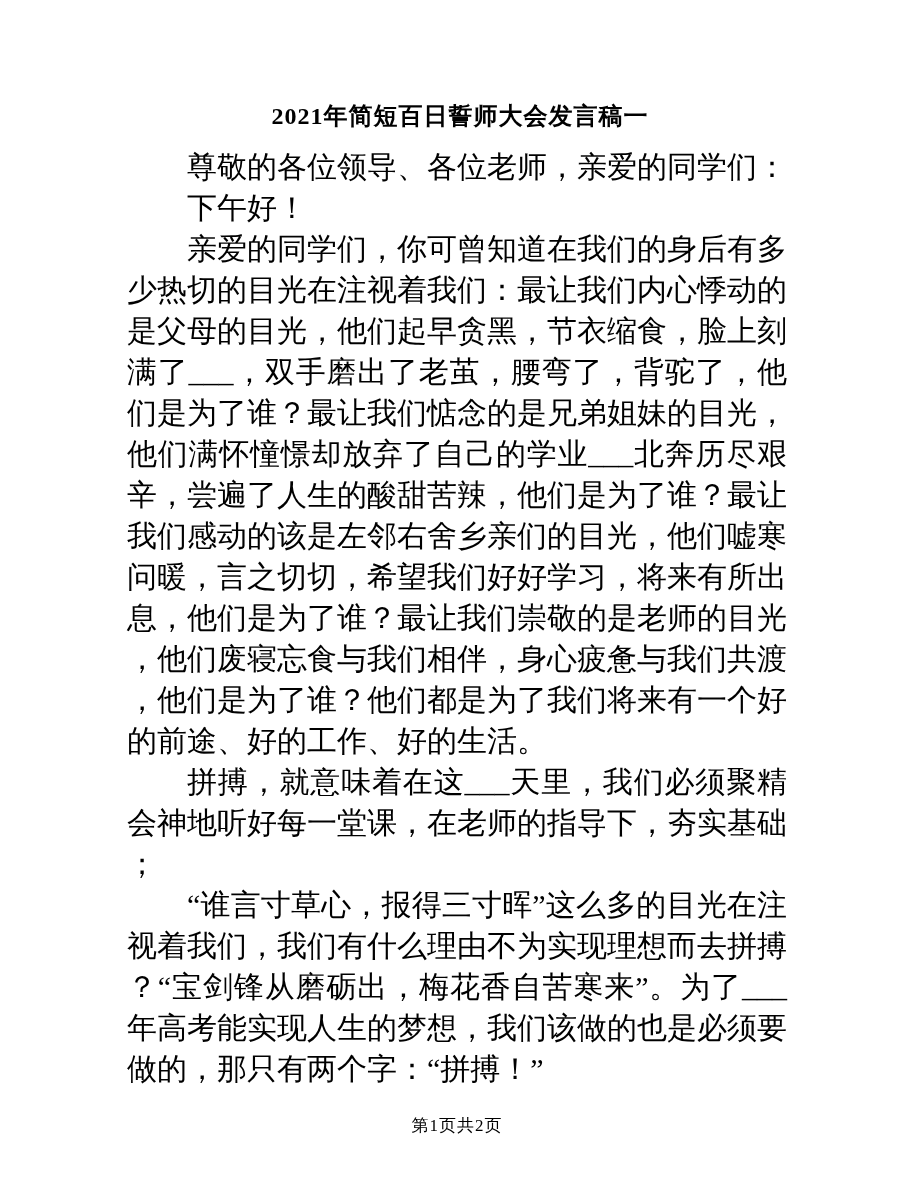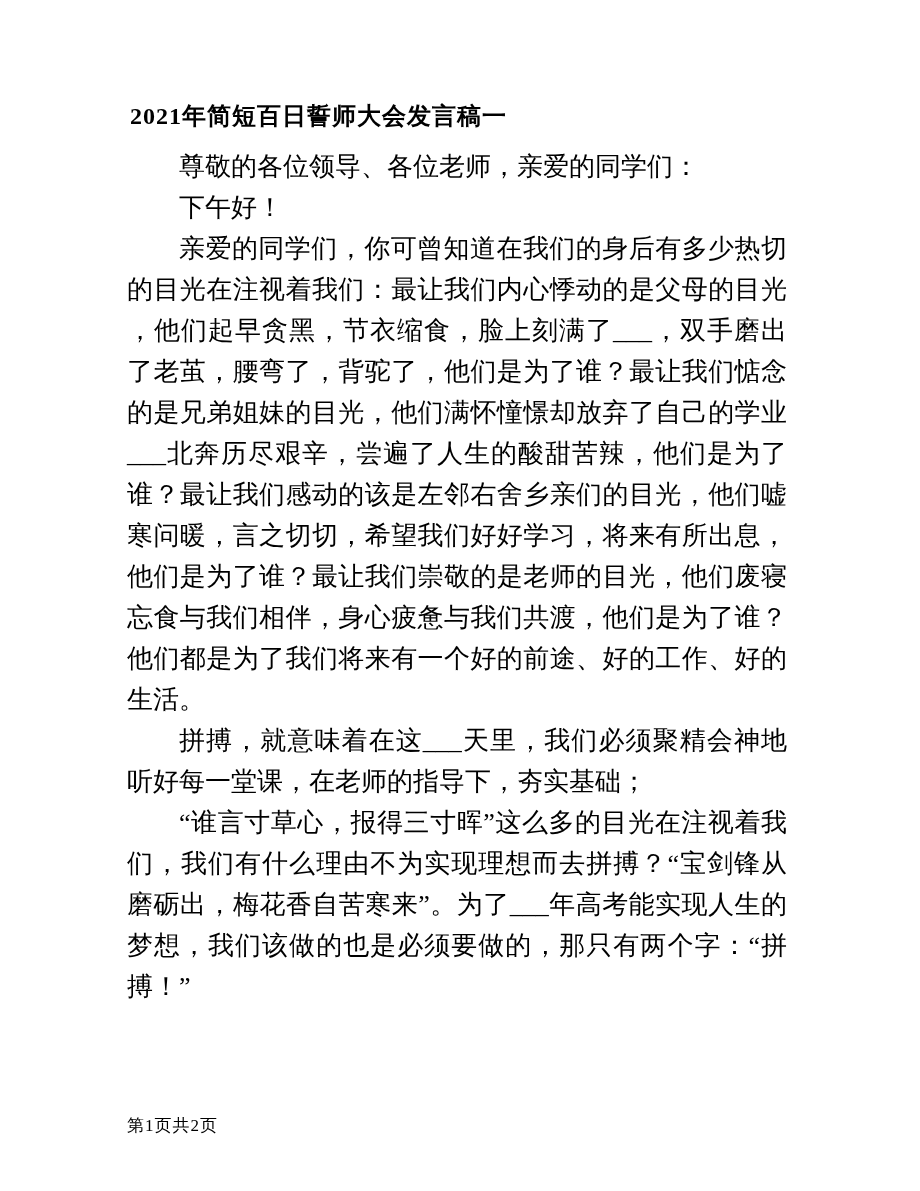--- a/index.html
+++ b/index.html
@@ -14,46 +14,48 @@
     background: #ffffff;
     color: #000000;
     font-family: "Liberation Serif", serif;
     overflow: hidden;
   }
   .doc-title {
     position: absolute;
     top: 100px;
     left: 130px;
     width: 660px;
+    text-align: center;
     font-size: 24px;
     font-weight: 700;
     letter-spacing: 1px;
     white-space: nowrap;
   }
   .doc-content {
     position: absolute;
     top: 146px;
     left: 127px;
     width: 660px;
-    font-size: 26px;
+    font-size: 30px;
     line-height: 41px;
     text-align: justify;
   }
   .doc-content p {
     margin: 0;
     padding: 0;
     text-indent: 2em;
     word-break: break-all;
     line-break: anywhere;
   }
   .doc-footer {
     position: absolute;
     top: 1114px;
     left: 127px;
     width: 660px;
+    text-align: center;
     font-size: 17px;
     letter-spacing: 1px;
   }
 </style>
 </head>
 <body>
 
 <div class="page">
 
   <div class="doc-title">2021年简短百日誓师大会发言稿一</div>

